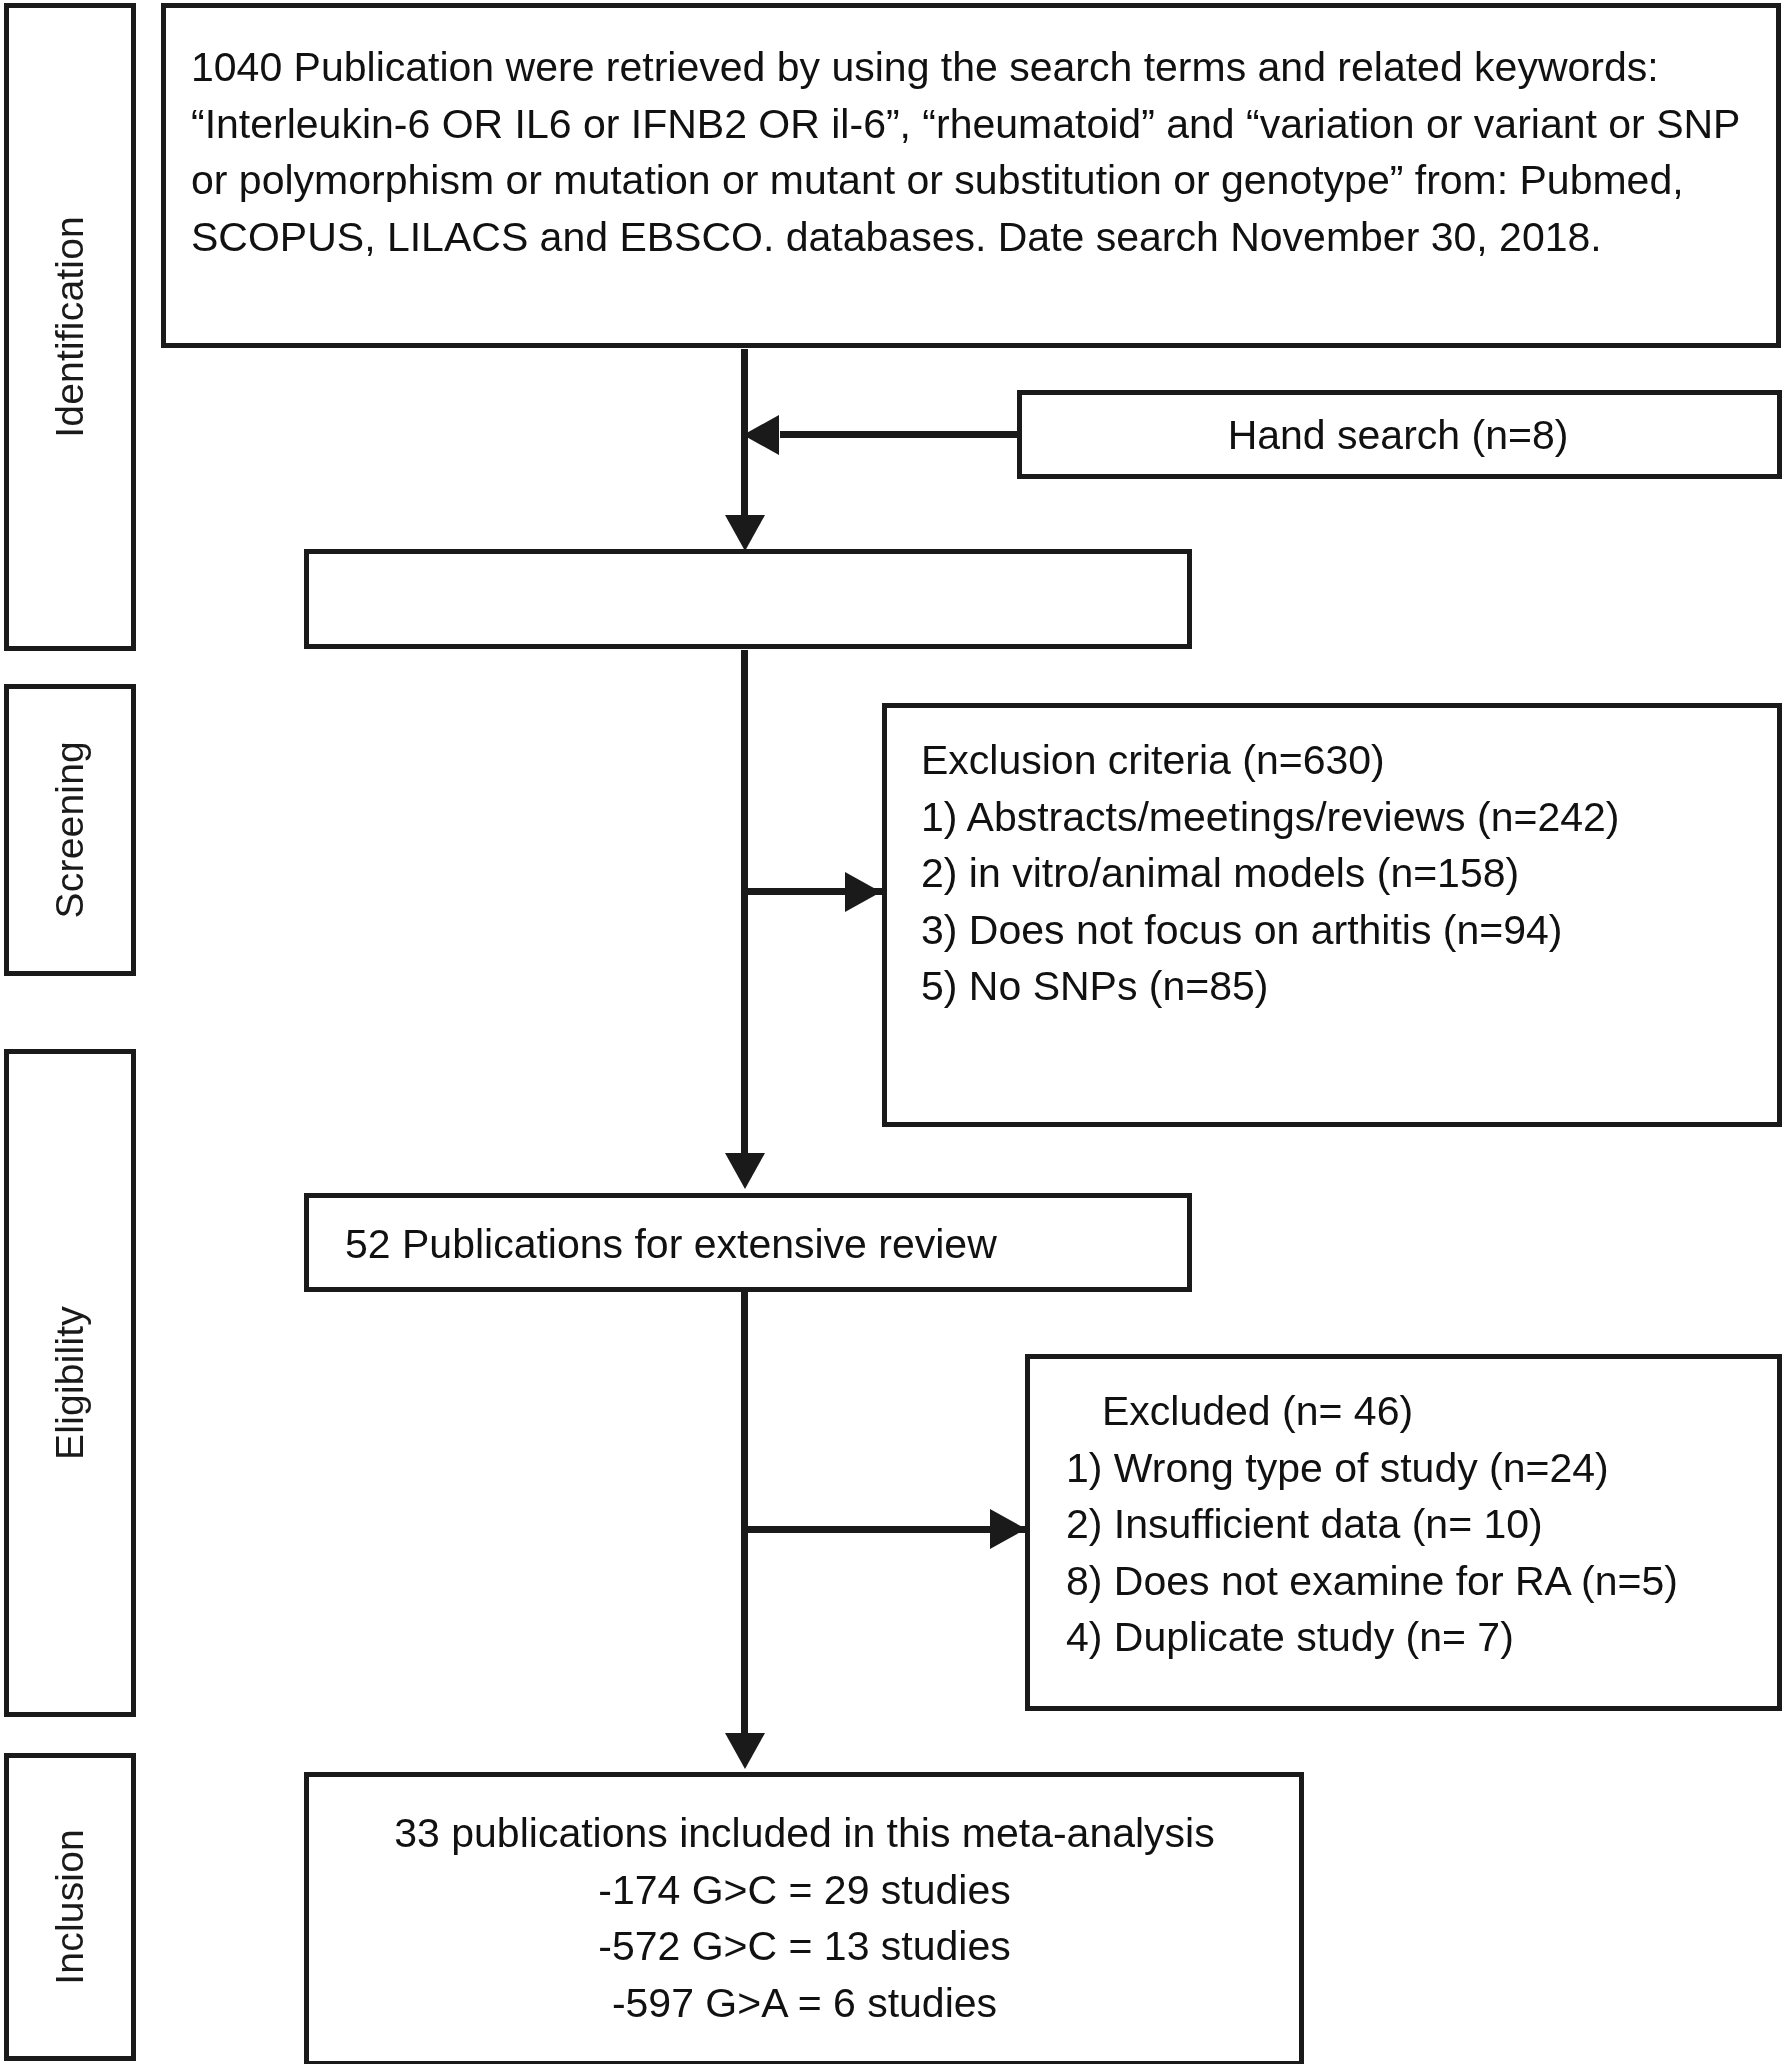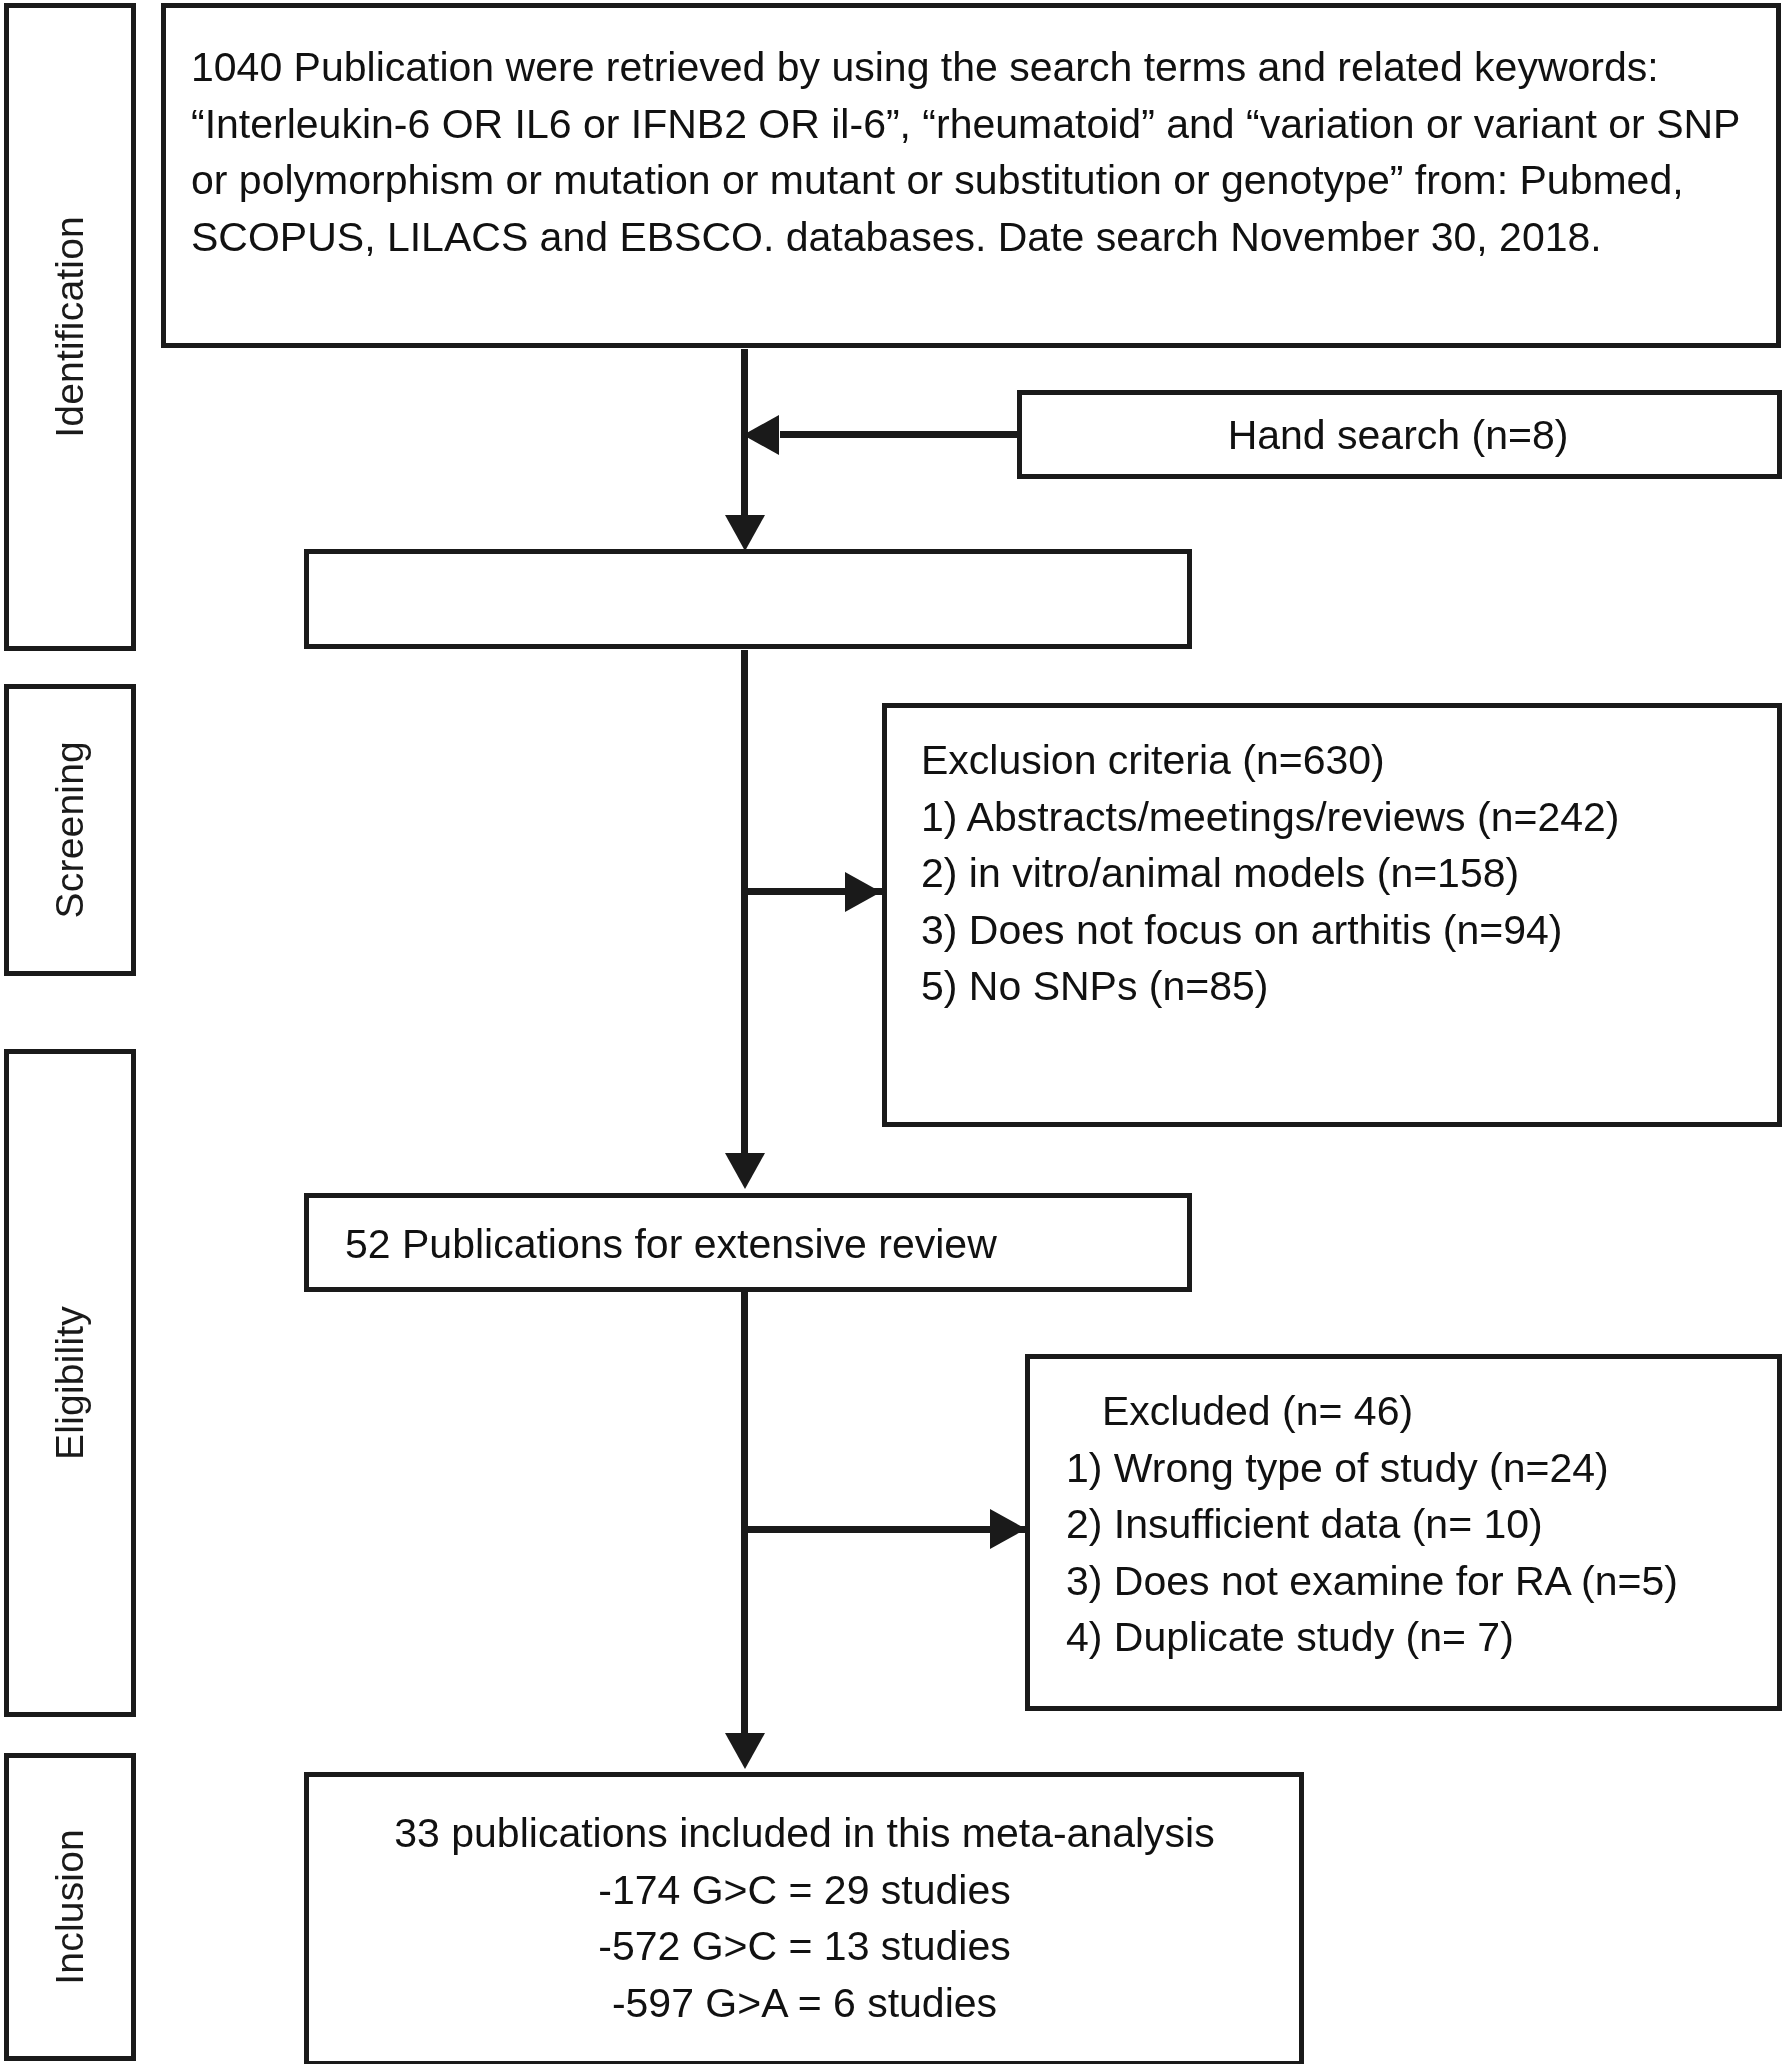--- a/index.html
+++ b/index.html
@@ -147,21 +147,21 @@
 
   <div class="hline" style="left:741px; top:1526px; width:304px;"></div>
   <div class="arrow-right" style="left:990px; top:1509px;"></div>
 
   <div class="box" style="left:1025px; top:1354px; width:757px; height:357px;">
   </div>
   <div style="position:absolute; left:1066px; top:1383px; width:707px;">
     <div class="box-text" style="position:static;margin-left:36px;">Excluded (n= 46)</div>
     <div class="box-text" style="position:static;">1) Wrong type of study (n=24)</div>
     <div class="box-text" style="position:static;">2) Insufficient data (n= 10)</div>
-    <div class="box-text" style="position:static;">3) Does not examine for RA (n=5)</div>
+    <div class="box-text" style="position:static;">8) Does not examine for RA (n=5)</div>
     <div class="box-text" style="position:static;">4) Duplicate study (n= 7)</div>
   </div>
 
   <div class="box" style="left:304px; top:1772px; width:1000px; height:294px;">
   </div>
   <div style="position:absolute; left:321px; top:1805px; width:967px;">
     <div class="box-text center-text" style="position:static;">33 publications included in this meta-analysis</div>
     <div class="box-text center-text" style="position:static;">-174 G&gt;C = 29 studies</div>
     <div class="box-text center-text" style="position:static;">-572 G&gt;C = 13 studies</div>
     <div class="box-text center-text" style="position:static;">-597 G&gt;A = 6 studies</div>

